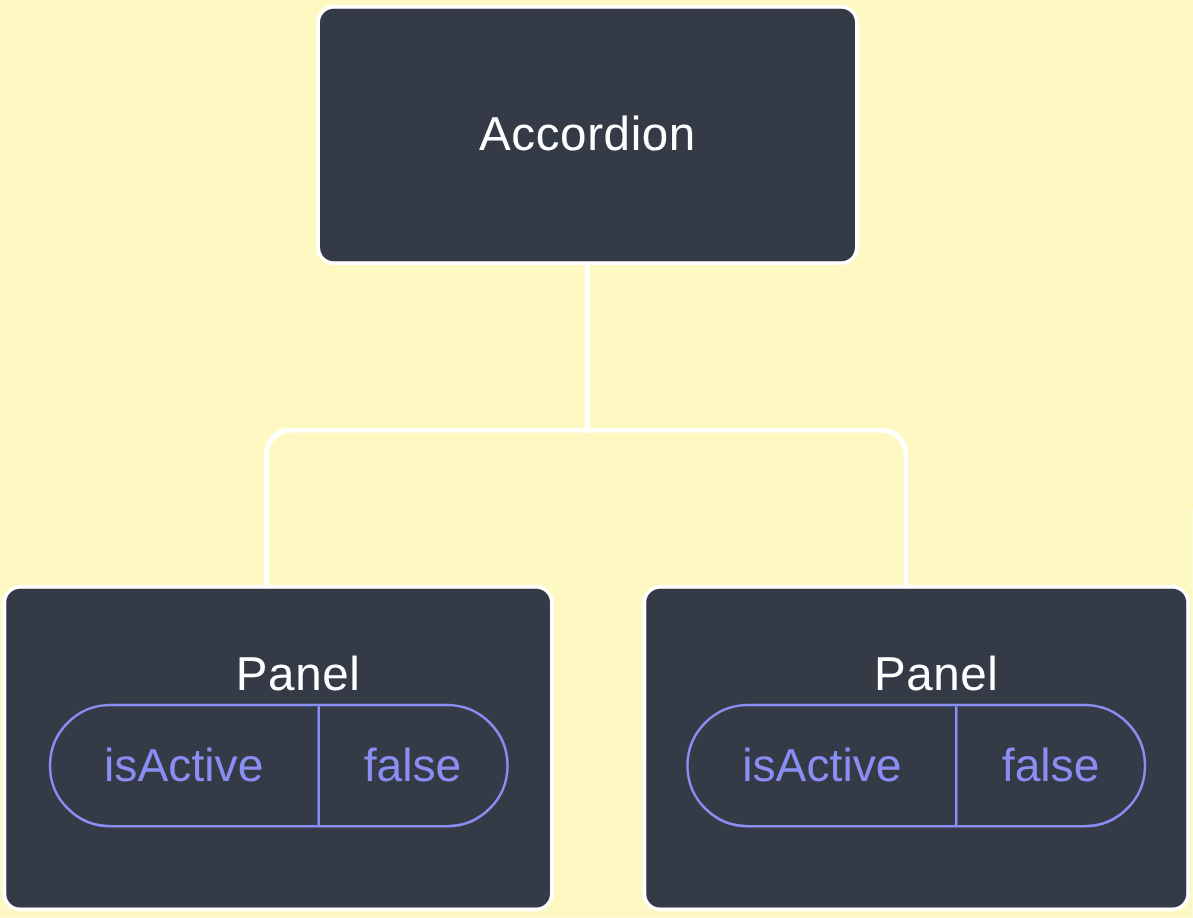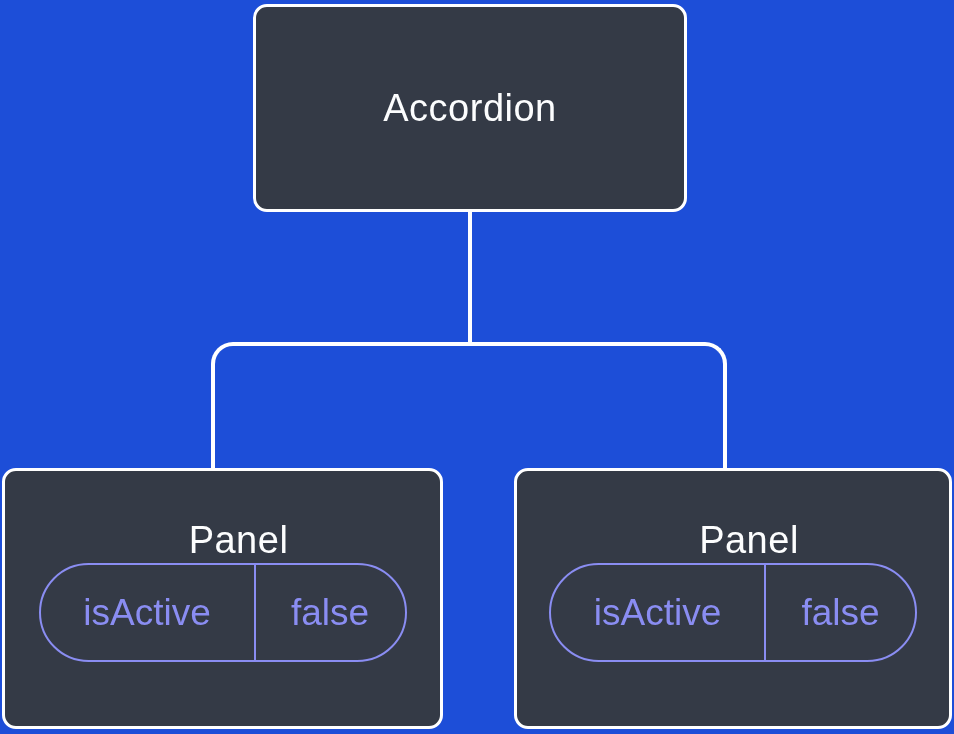--- a/index.html
+++ b/index.html
@@ -5,21 +5,21 @@
   * { margin: 0; padding: 0; box-sizing: border-box; }
   html, body { width: 954px; height: 734px; }
   body {
     font-family: "Liberation Sans", "DejaVu Sans", sans-serif;
     overflow: hidden;
   }
   .canvas {
     position: relative;
     width: 954px;
     height: 734px;
-    background: #1d4ed8;
+    background: #fef9c3;
     overflow: hidden;
   }
 
   
   .node {
     position: absolute;
     background: #343A46;
     border: 3px solid #FFFFFF;
     border-radius: 14px;
     color: #FCFDFE;

